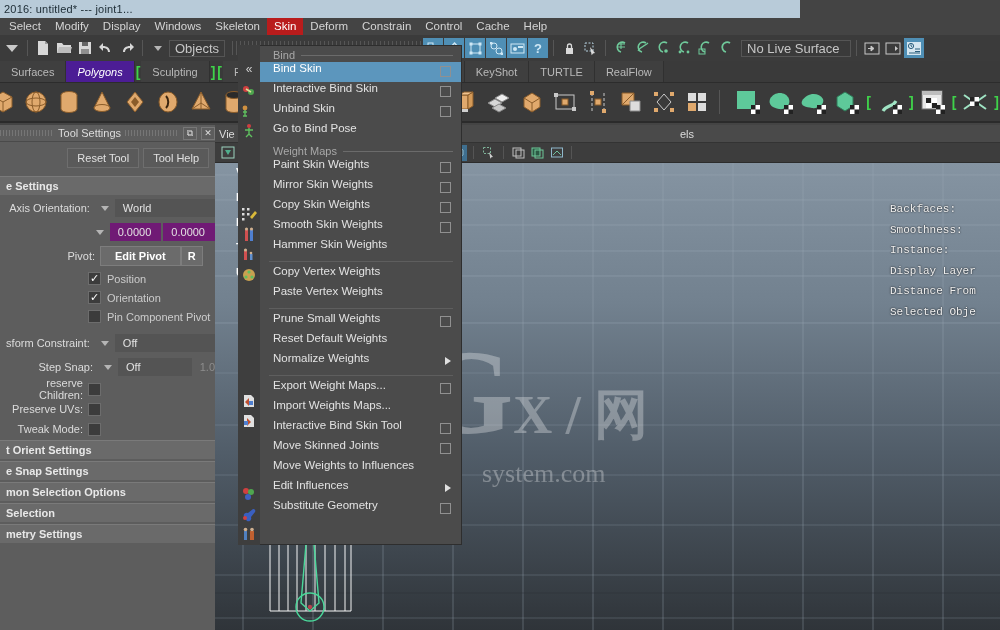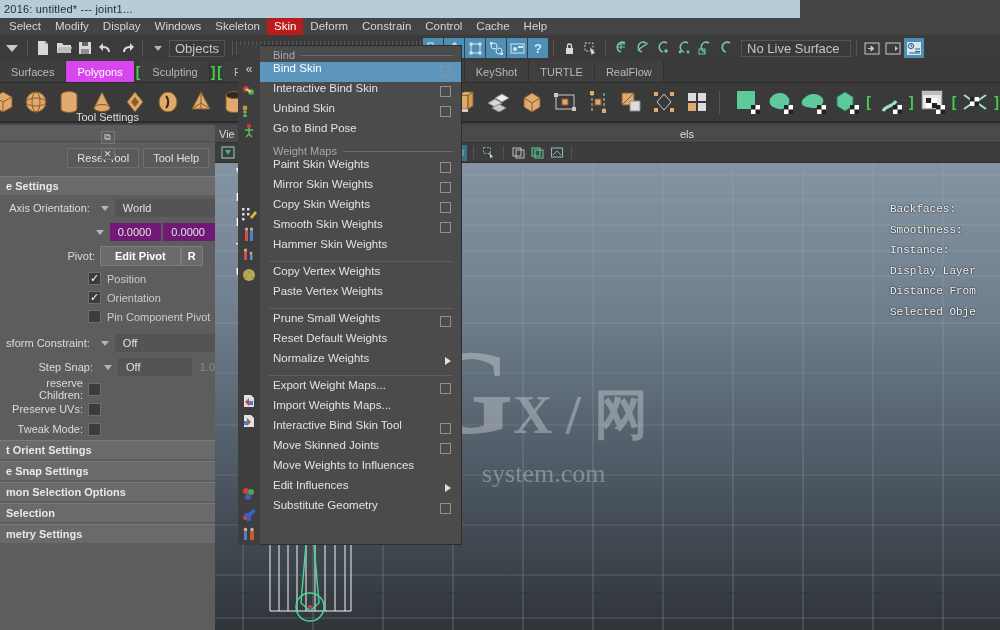--- a/index.html
+++ b/index.html
@@ -42,38 +42,38 @@
   #shelftabs{
     position:absolute; left:0; top:61px; width:1000px; height:22px;
     background:#3a3a3a; display:flex; align-items:stretch;
     border-bottom:1px solid #2c2c2c;
   }
   #shelftabs .st{
     padding:0 11px; display:flex; align-items:center; font-size:11px;
     color:#b9b9b9; background:#3f3f3f; border-right:1px solid #303030;
     white-space:nowrap;
   }
-  #shelftabs .st.active{ background:#d946ef; color:#fff; }
+  #shelftabs .st.active{ background:#4c1d95; color:#fff;font-style:italic; }
   .brk{ color:#3fd24a; font-size:14px; font-weight:bold; padding:0 1px; display:flex; align-items:center;}
   
   #shelficons{
     position:absolute; left:0; top:83px; width:1000px; height:40px;
     background:#3a3a3a; display:flex; align-items:center; gap:3px; padding-left:2px;
     border-bottom:2px solid #2b2b2b;
   }
   .sh{ width:30px; height:30px; flex:0 0 auto; position:relative; }
   
   #toolsettings{
     position:absolute; left:0; top:125px; width:215px; height:505px;
     background:#5d5d5d;
   }
   #ts-title{
     height:17px; background:#5d5d5d; display:flex; align-items:center;
     justify-content:center; gap:4px; color:#ddd; font-size:11px;
-    border-bottom:1px solid #4a4a4a; position:relative;flex-direction:column;
+    border-bottom:1px solid #4a4a4a; position:relative;
   }
   .dots{ flex:1; height:6px;
     background-image:repeating-linear-gradient(90deg,#8a8a8a 0 1px,transparent 1px 3px);
     opacity:.55; }
   .winbtn{ width:14px;height:13px;background:#5d5d5d;border:1px solid #777;
            display:flex;align-items:center;justify-content:center;font-size:9px;color:#ddd;}
   #ts-buttons{ display:flex; justify-content:flex-end; gap:4px; padding:6px 6px 6px 0; }
   .tsbtn{ background:#5a5a5a; border:1px solid #6e6e6e; color:#e0e0e0;
           font-size:11px; padding:3px 9px; }
   .secbar{ background:#6a6a6a; color:#e8e8e8; font-weight:bold; font-size:11px;

